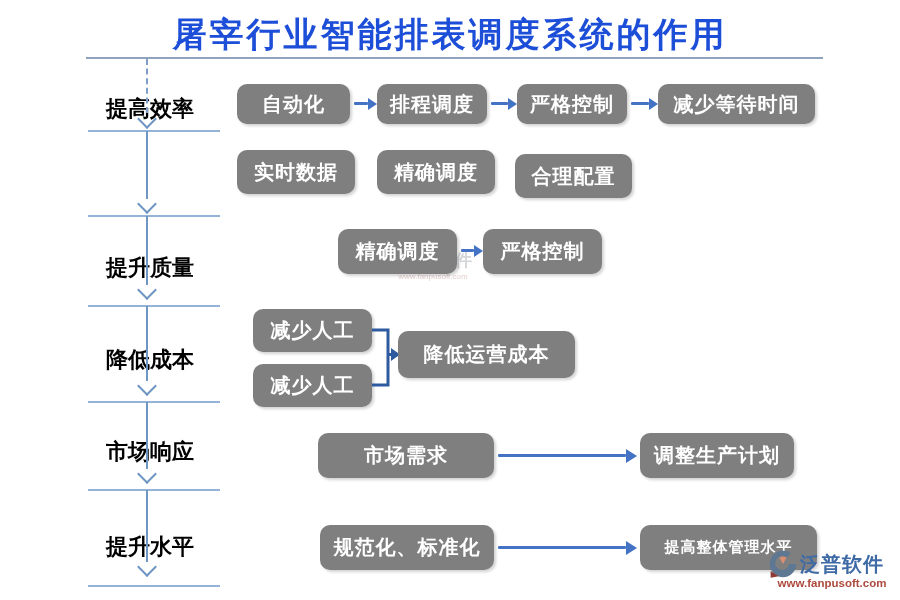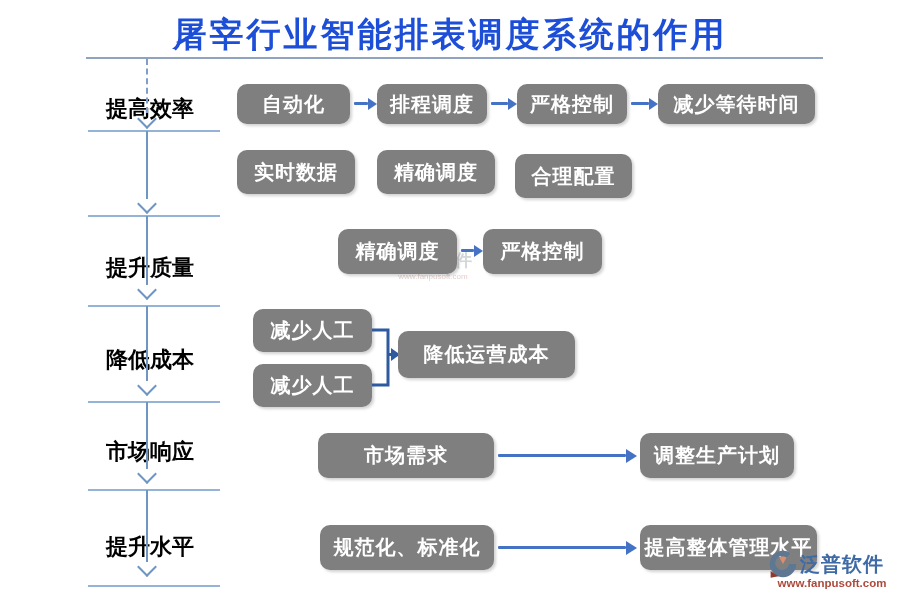--- a/index.html
+++ b/index.html
@@ -129,21 +129,21 @@
     <polygon points="23,26 32,32.5 23,39" fill="#2e5b9f"></polygon>
   </svg>
   <div class="box" style="left:398px;top:331px;width:177px;height:47px">降低运营成本</div>
 
   <div class="box" style="left:318px;top:433px;width:176px;height:45px">市场需求</div>
   <div class="harrow long" style="left:498px;top:454px;width:128px"></div>
   <div class="box" style="left:640px;top:433px;width:154px;height:45px">调整生产计划</div>
 
   <div class="box" style="left:320px;top:525px;width:174px;height:45px">规范化、标准化</div>
   <div class="harrow long" style="left:498px;top:546px;width:128px"></div>
-  <div class="box" style="left:640px;top:525px;width:177px;height:45px;font-size:20px">提高整体管理水平</div>
+  <div class="box" style="left:640px;top:525px;width:177px;height:45px;font-size:15px">提高整体管理水平</div>
 
   <div class="logo">
     <div class="logo-row">
       <svg width="30" height="30" viewBox="0 0 34 34">
         <path d="M17 2 A15 15 0 1 0 32 17 L24 17 A8 8 0 1 1 21 9.5 L26 4.5 A15 15 0 0 0 17 2 Z" fill="#5e7792"></path>
         <path d="M21 9.5 A8 8 0 0 0 13 10 L17 17 Z" fill="#d98e73"></path>
         <path d="M3 25 L12 31 L3 32.5 Z" fill="#8e3a34"></path>
       </svg>
       <span class="logo-brand">泛普软件</span>
     </div>

